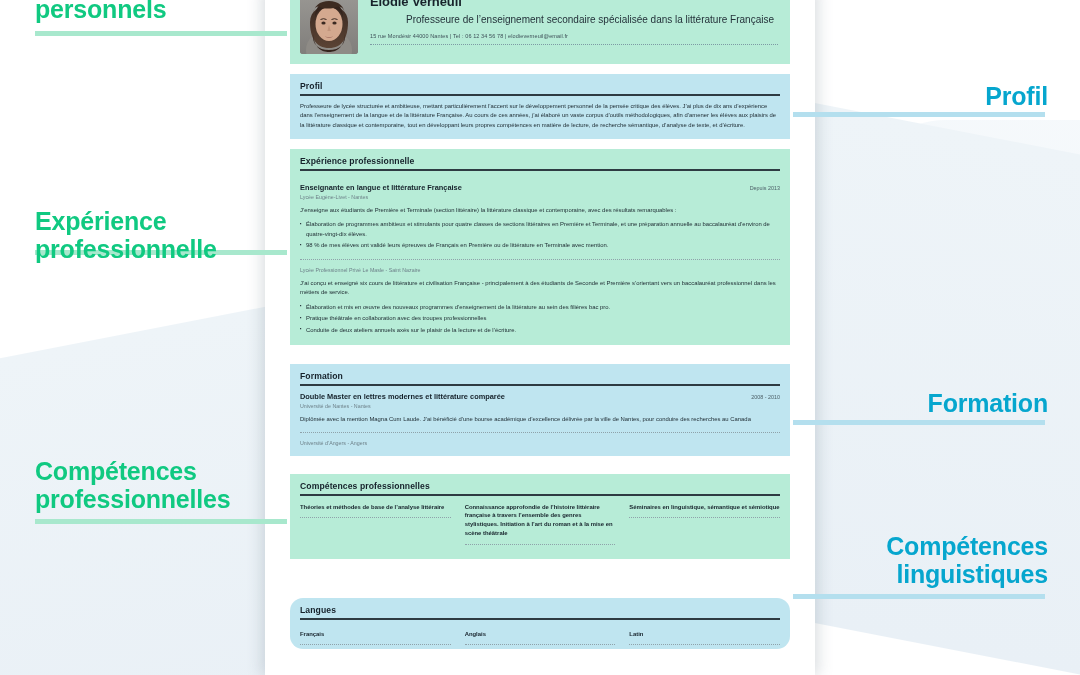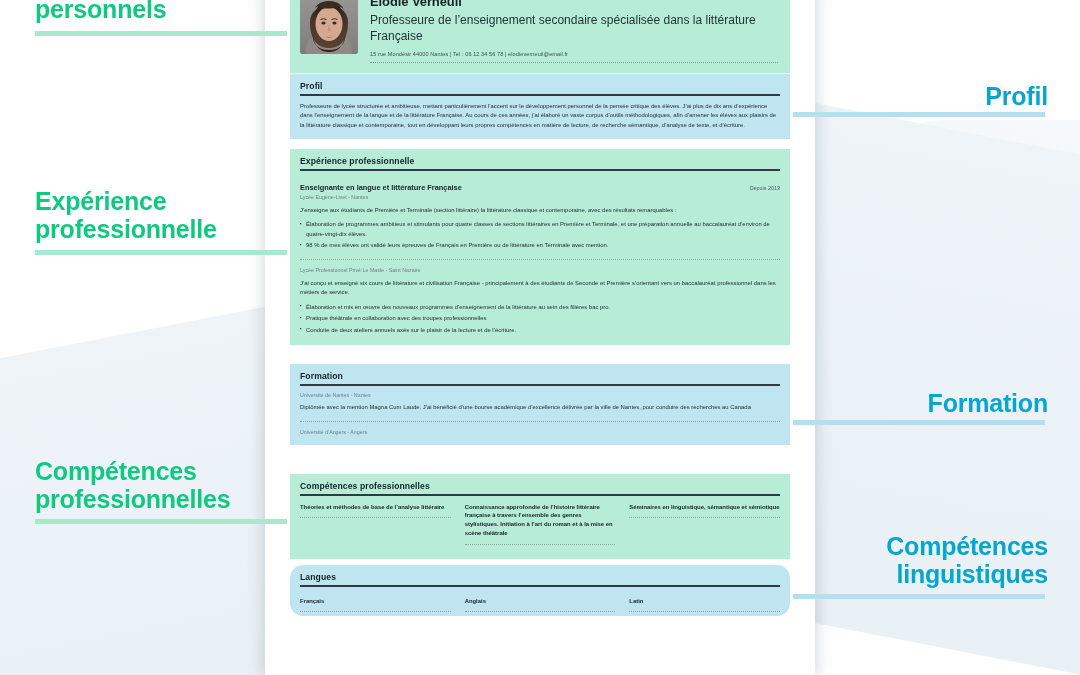--- a/index.html
+++ b/index.html
@@ -59,21 +59,21 @@
   .bullets{margin-top:5px;}
   .bullet{font-size:5.9px;color:#1d2a31;line-height:1.62;padding-left:6px;position:relative;margin-top:2px;}
   .bullet:before{content:"▪";position:absolute;left:0;top:-.5px;font-size:4.4px;color:#1d2a31;}
   .dotted{border-top:1px dotted #8fa2aa;margin:8px 0 7px 0;height:0;}
 
   
   .hdr{display:flex;align-items:flex-start;padding:10px 12px 10px 10px;}
   .photo{width:58px;height:62px;flex:0 0 58px;border-radius:3px;overflow:hidden;background:#7c7a78;}
   .hdr-txt{padding-left:12px;padding-top:3px;flex:1;min-width:0;}
   .name{font-size:13px;font-weight:bold;color:#17232b;line-height:1.15;letter-spacing:-.1px;}
-  .role{font-size:12px;color:#24323a;margin-top:3px;line-height:1.3;}
+  .role{font-size:10px;color:#24323a;margin-top:3px;line-height:1.3;margin-left:36px;}
   .contact{font-size:5.5px;color:#3d4f57;margin-top:7px;letter-spacing:.1px;}
   .hdr-dot{border-top:1px dotted #7d9aa4;margin-top:5px;}
 
   
   .cols{display:flex;gap:14px;margin-top:7px;}
   .col{flex:1;}
   .col-txt{font-size:5.9px;font-weight:bold;color:#16222b;line-height:1.5;}
   .col-dot{border-top:1px dotted #8fa2aa;margin-top:6px;}
 
   
@@ -98,21 +98,21 @@
 <div class="lead lead-g" style="left:35px;top:31px;width:252px;"></div>
 <div class="lead lead-g" style="left:35px;top:250px;width:252px;"></div>
 <div class="lead lead-g" style="left:35px;top:519px;width:252px;"></div>
 
 <div class="lead lead-b" style="left:793px;top:112px;width:252px;"></div>
 <div class="lead lead-b" style="left:793px;top:420px;width:252px;"></div>
 <div class="lead lead-b" style="left:793px;top:594px;width:252px;"></div>
 
 <div class="anno anno-l" style="left:35px;top:-4px;width:240px;">personnels</div>
 
-<div class="anno anno-l" style="left:35px;top:188px;width:240px;white-space:pre-line;">Expérience
+<div class="anno anno-l" style="left:35px;top:208px;width:240px;white-space:pre-line;">Expérience
 professionnelle</div>
 
 <div class="anno anno-l" style="left:35px;top:458px;width:240px;white-space:pre-line;">Compétences
 professionnelles</div>
 
 <div class="anno anno-r" style="right:32px;top:83px;width:260px;">Profil</div>
 
 <div class="anno anno-r" style="right:32px;top:390px;width:260px;">Formation</div>
 
 <div class="anno anno-r" style="right:32px;top:533px;width:260px;white-space:pre-line;">Compétences
@@ -192,20 +192,24 @@
         <div class="bullet">Conduite de deux ateliers annuels axés sur le plaisir de la lecture et de l’écriture.</div>
       </div>
     </div>
   </div>
 
   <div class="block bg-blue sec-pad" style="top:382px;">
     <div class="sec-title">Formation</div>
     <div class="rule"></div>
 
     <div style="margin-top:6px;">
+      <div class="row">
+        <div class="job-title">Double Master en lettres modernes et littérature comparée</div>
+        <div class="job-date">2008 - 2010</div>
+      </div>
       <div class="job-sub">Université de Nantes - Nantes</div>
       <div class="para">Diplômée avec la mention Magna Cum Laude. J’ai bénéficié d’une bourse académique d’excellence délivrée par la ville de Nantes, pour conduire des recherches au Canada</div>
     </div>
 
     <div class="dotted"></div>
 
     <div>
       <div class="job-sub">Université d’Angers - Angers</div>
     </div>
   </div>
@@ -222,21 +226,21 @@
         <div class="col-txt">Connaissance approfondie de l’histoire littéraire française à travers l’ensemble des genres stylistiques. Initiation à l’art du roman et à la mise en scène théâtrale</div>
         <div class="col-dot"></div>
       </div>
       <div class="col">
         <div class="col-txt">Séminaires en linguistique, sémantique et sémiotique</div>
         <div class="col-dot"></div>
       </div>
     </div>
   </div>
 
-  <div class="block bg-blue sec-pad" style="top:583px;padding-bottom:4px;border-radius:13px;">
+  <div class="block bg-blue sec-pad" style="top:616px;padding-bottom:4px;border-radius:13px;">
     <div class="sec-title">Langues</div>
     <div class="rule"></div>
     <div class="cols" style="margin-top:10px;">
       <div class="col">
         <div class="col-txt">Français</div>
         <div class="col-dot"></div>
       </div>
       <div class="col">
         <div class="col-txt">Anglais</div>
         <div class="col-dot"></div>

